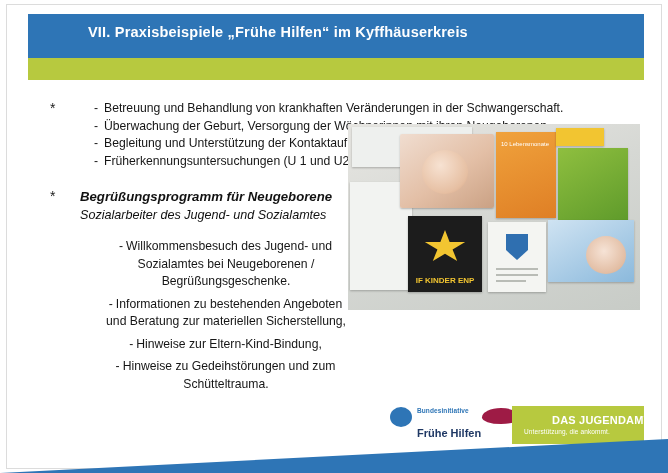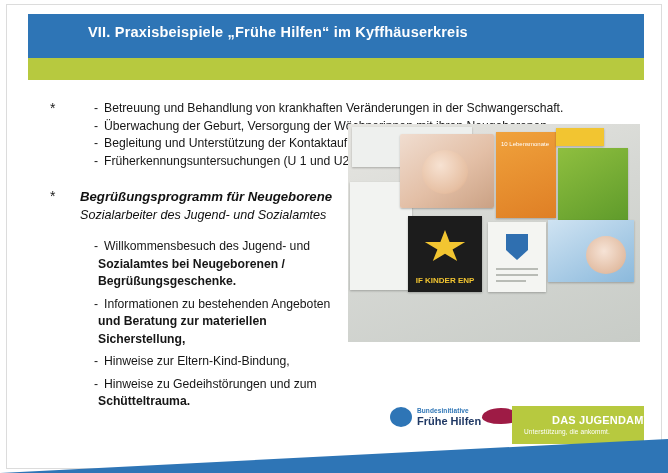--- a/index.html
+++ b/index.html
@@ -124,43 +124,43 @@
     margin-left: 52px;
     font-size: 12.6px;
     font-style: italic;
     line-height: 18px;
     color: #111111;
   }
   .b2-list {
     margin-left: 66px;
     margin-top: 14px;
     width: 260px;
+    text-align: center;
   }
   .b2-item {
     font-size: 12.2px;
     line-height: 17.5px;
     color: #161616;
     margin-bottom: 5px;
   }
   .b2-item .dash {
     display: inline-block;
     width: 10px;
   }
   .b2-item .cont {
     display: block;
     margin-left: 4px;
-    font-weight: bold;
   }
   
   .photo {
     position: absolute;
     left: 348px;
     top: 124px;
     width: 292px;
-    height: 218px;
+    height: 186px;
     background: #cfd3d0;
     overflow: hidden;
     border: 0;
   }
   .ph-bg {
     position: absolute;
     inset: 0;
     background: linear-gradient(160deg, #e7e6e2 0%, #d6d8d4 45%, #c8ccc7 100%);
   }
   .ph-card {
@@ -265,21 +265,21 @@
     background: #9e1b45;
     border-radius: 50% 50% 50% 50% / 60% 60% 40% 40%;
   }
   .logo-fh-l1 {
     position: absolute;
     left: 27px; top: 2px;
     font-size: 6.5px; color: #2e75b6; font-weight: bold; letter-spacing: 0.1px;
   }
   .logo-fh-l2 {
     position: absolute;
-    left: 27px; top: 10px;
+    left: 27px; top: 22px;
     font-size: 11px; color: #1f3864; font-weight: bold;
   }
   .ja-band {
     position: absolute;
     left: 512px;
     top: 406px;
     width: 132px;
     height: 38px;
     background: #b7c93f;
   }

